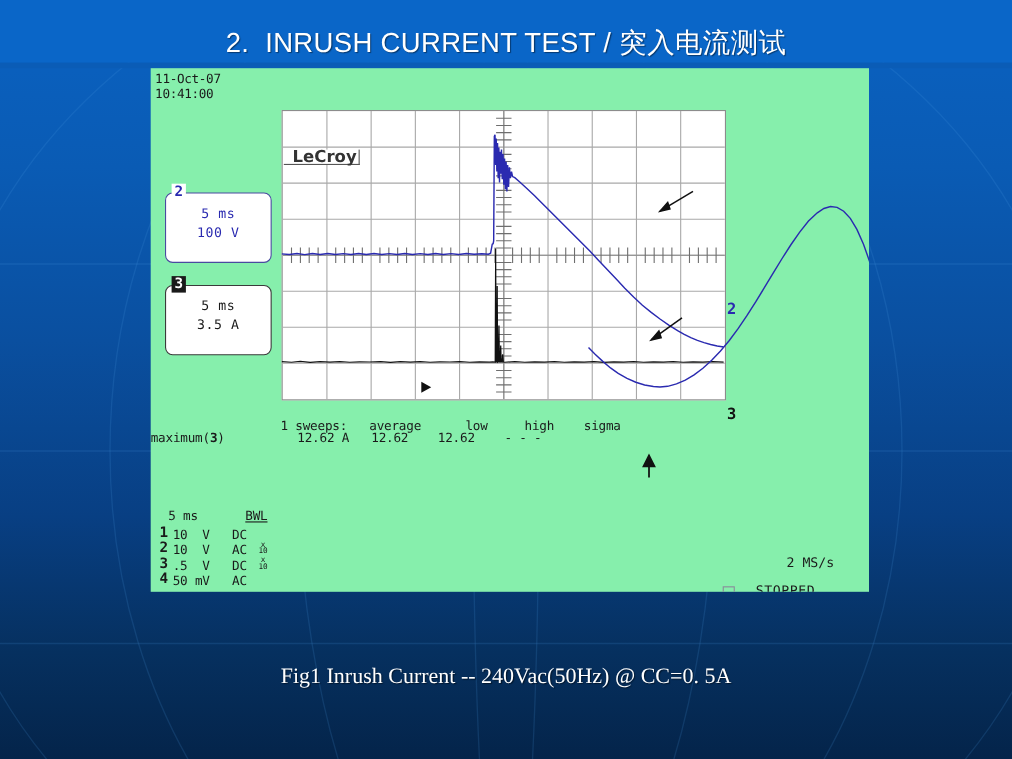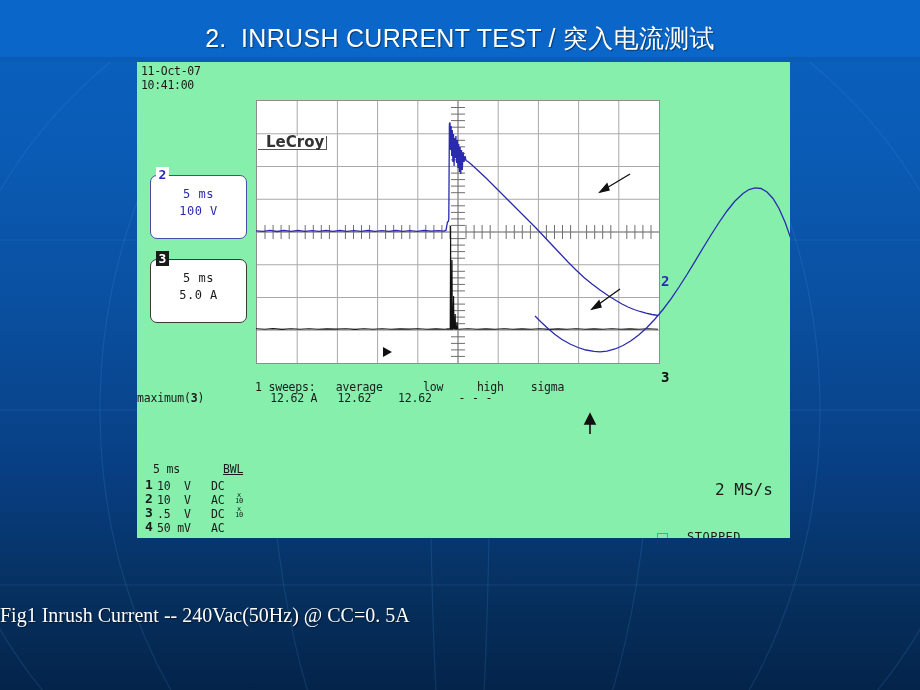--- a/index.html
+++ b/index.html
@@ -23,21 +23,21 @@
     position:absolute;left:0;top:22px;width:920px;text-align:center;
     color:#ffffff;font-size:25px;letter-spacing:.3px;
     font-family:"Liberation Sans", sans-serif;
     text-shadow:1px 1px 1px rgba(0,0,0,.45);
     white-space:nowrap;
   }
   #title .cn{font-family:"DejaVu Sans", sans-serif;}
 
   
   #caption{
-    position:absolute;left:0;top:604px;width:920px;text-align:left;
+    position:absolute;left:0;top:604px;width:920px;text-align:center;
     color:#ffffff;font-size:20px;
     font-family:"Liberation Serif", serif;
     text-shadow:1px 1px 1px rgba(0,0,0,.5);
     white-space:nowrap;
   }
 
   
   #scope{
     position:absolute;left:137px;top:62px;width:653px;height:476px;
     background:#86efac;
@@ -91,21 +91,21 @@
 
   
   #settings{position:absolute;left:8px;top:400px;font-size:11.5px;line-height:14.5px;letter-spacing:-.2px;}
   #settings .tb{position:absolute;left:8px;top:0px;white-space:pre;}
   #settings .bwl{position:absolute;left:78px;top:0px;text-decoration:underline;}
   #settings .ch{position:absolute;white-space:pre;}
   #settings .num{position:absolute;left:0px;font-weight:bold;font-size:13px;}
   .x10{font-size:7px;line-height:6px;display:inline-block;vertical-align:2px;text-align:center;}
   .x10 i{display:block;font-style:normal;}
 
-  #rate{position:absolute;left:578px;top:418px;font-size:16px;}
+  #rate{position:absolute;left:578px;top:442px;font-size:12px;}
   #statusbox{position:absolute;left:520px;top:471px;width:9px;height:9px;border:1px solid #8a8a9a;}
   #status{position:absolute;left:550px;top:468px;font-size:12px;letter-spacing:.5px;text-align:right;}
 </style>
 </head>
 <body>
 
 <div id="bg">
   <svg class="globe" viewBox="0 0 1220 980" preserveAspectRatio="none">
     <ellipse cx="610" cy="470" rx="520" ry="470"></ellipse>
     <ellipse cx="610" cy="470" rx="360" ry="470"></ellipse>
@@ -135,21 +135,21 @@
     <div class="lines">
       <div>5 ms</div>
       <div>100 V</div>
     </div>
   </div>
 
   <div class="chbox" id="chbox3">
     <div class="tag">3</div>
     <div class="lines">
       <div>5 ms</div>
-      <div>5.0 A</div>
+      <div>3.5 A</div>
     </div>
   </div>
 
   <div id="grat">
     <svg class="gridsvg" viewBox="0 0 402 262" preserveAspectRatio="none">
       <g stroke="#a8a8a8" stroke-width="1" fill="none">
         <line x1="40.2" y1="0" x2="40.2" y2="262"></line>
         <line x1="80.4" y1="0" x2="80.4" y2="262"></line>
         <line x1="120.6" y1="0" x2="120.6" y2="262"></line>
         <line x1="160.8" y1="0" x2="160.8" y2="262"></line>

